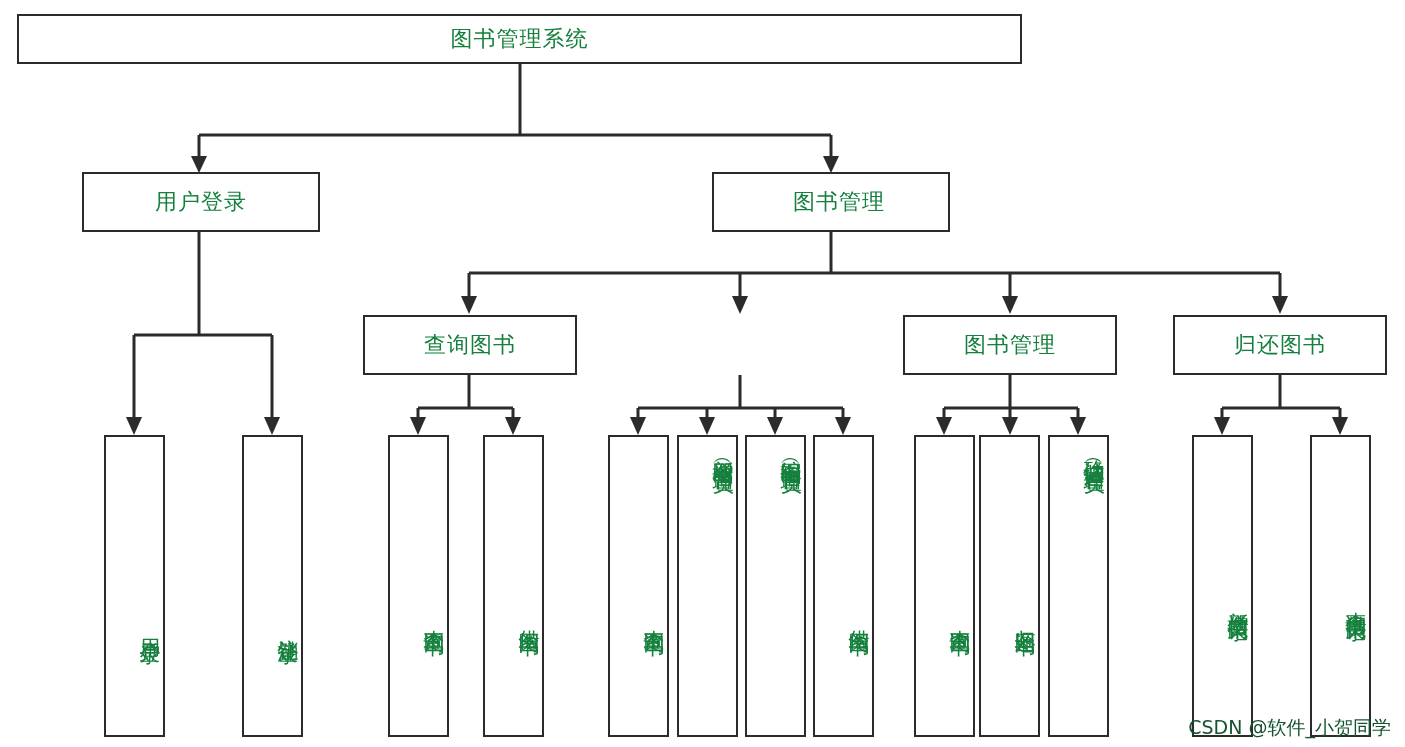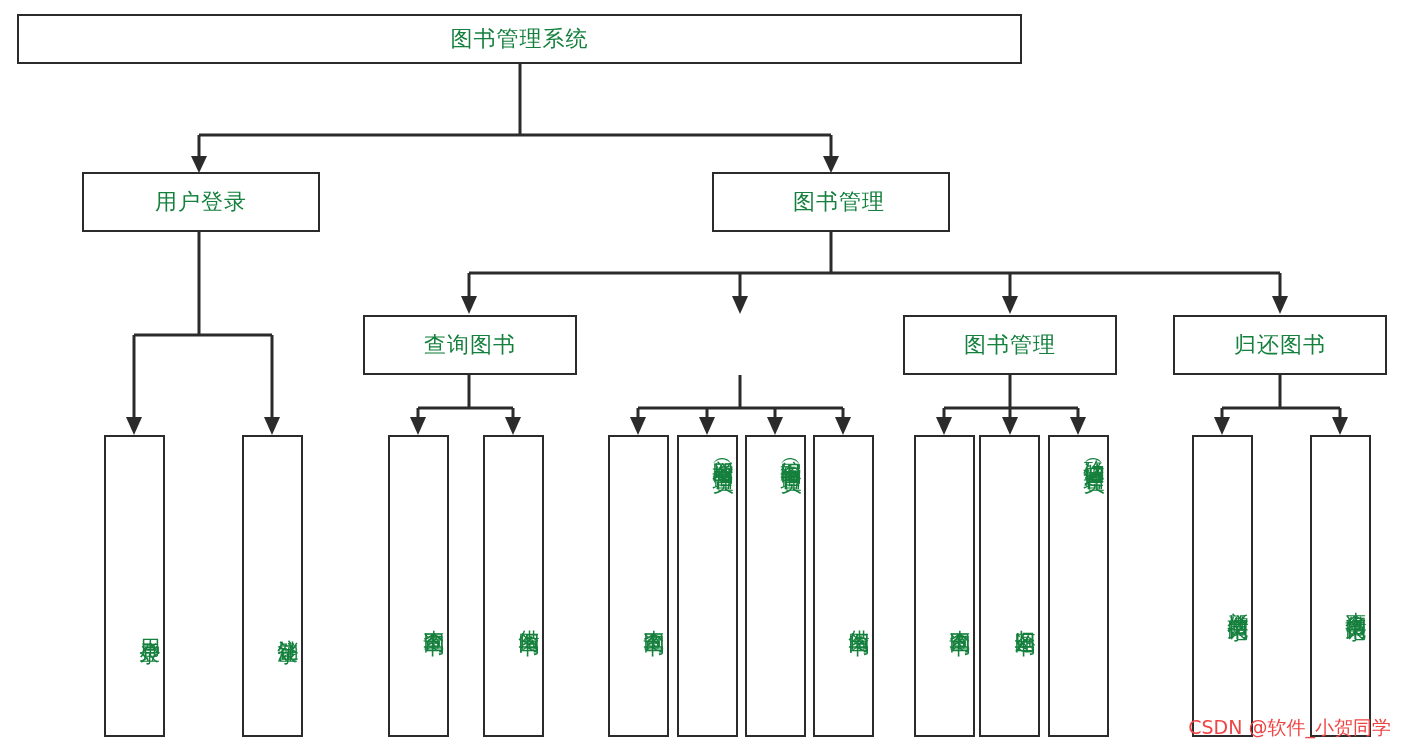--- a/index.html
+++ b/index.html
@@ -44,21 +44,21 @@
     justify-content:flex-start;
     align-items:flex-start;
   }
   .node .label{
     display:block;
   }
   #watermark{
     position:absolute;
     right:14px;bottom:6px;
     font-size:19px;
-    color:#ef4444;
+    color:#14532d;
     white-space:nowrap;
     user-select:none;
     pointer-events:none;
   }
   svg#edges{
     position:absolute;left:0;top:0;
     width:1405px;height:747px;
     overflow:visible;
   }
   svg#edges line, svg#edges path{

